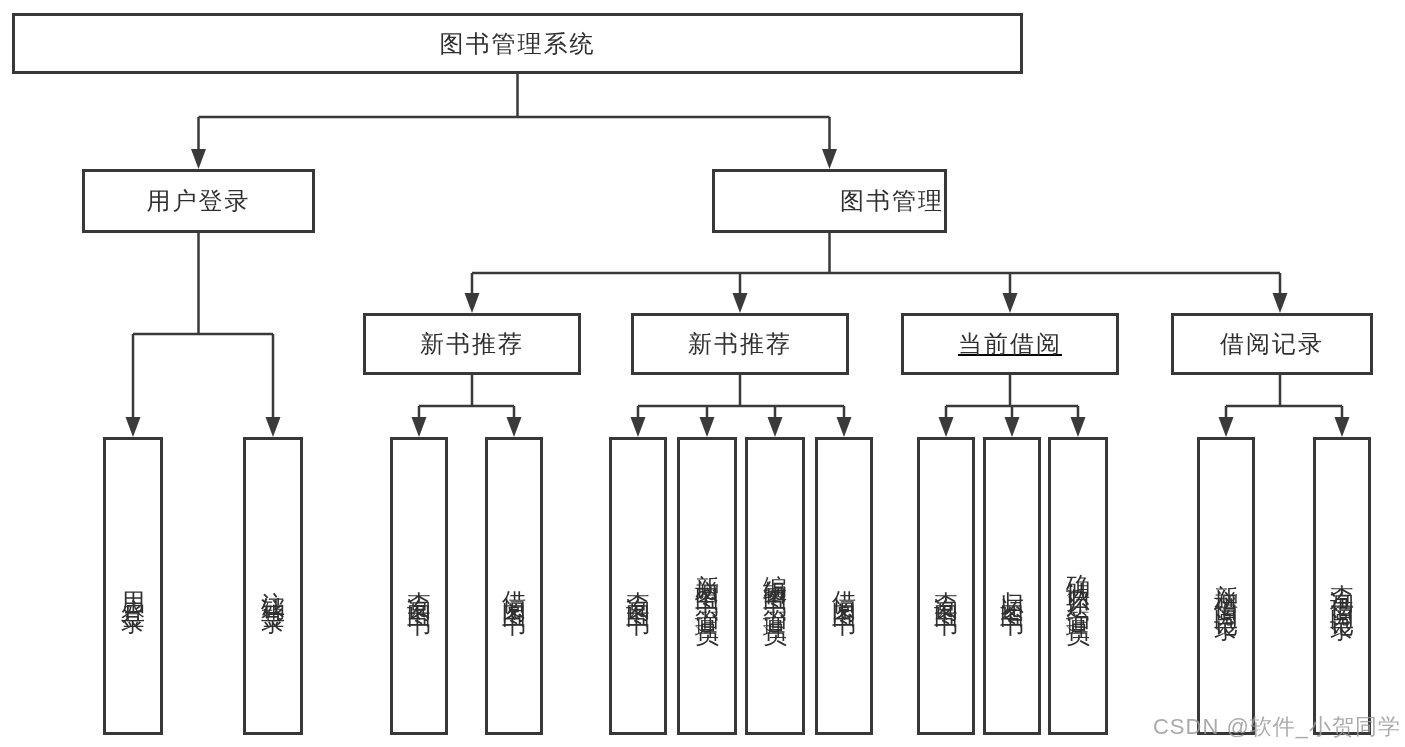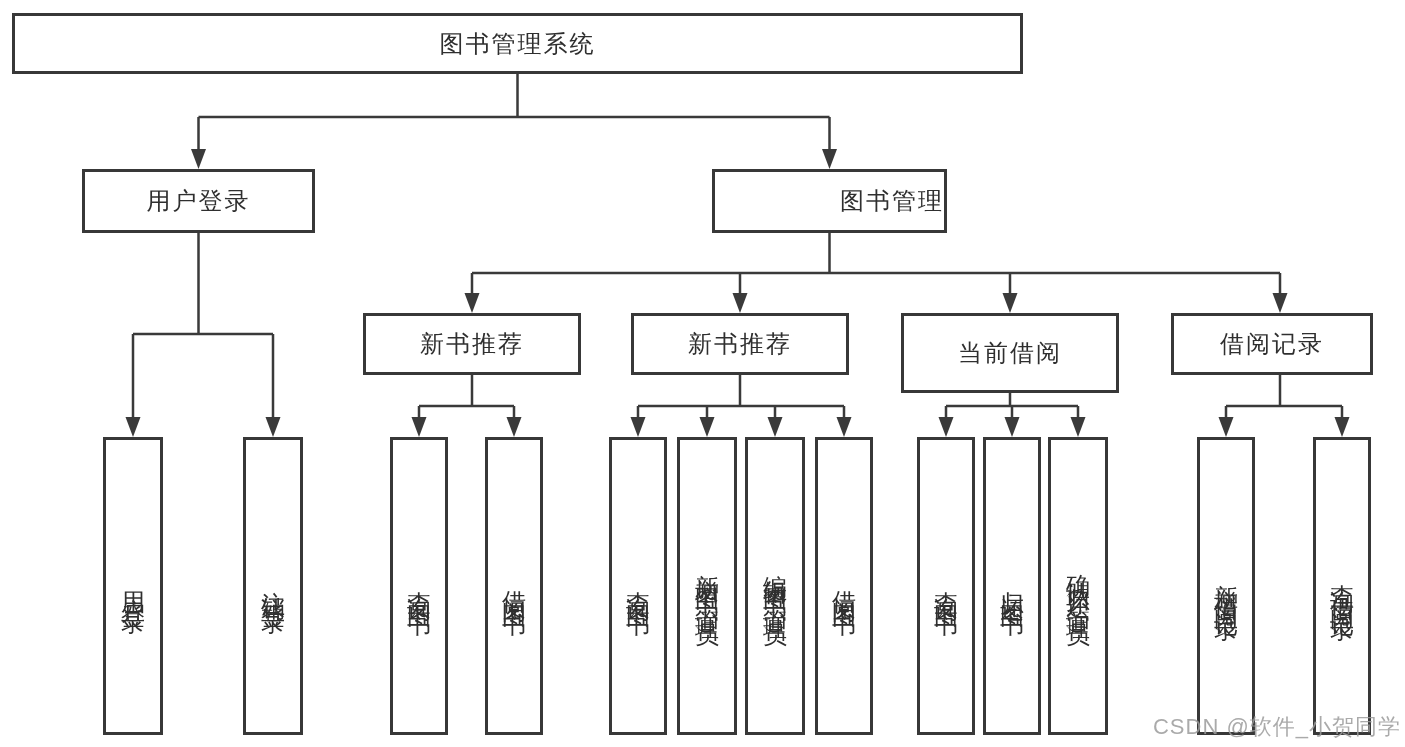--- a/index.html
+++ b/index.html
@@ -59,21 +59,21 @@
       </div>
       <div class="node" style="left: 712px; top: 169px; width: 235px; height: 64px; justify-content: flex-end;">
         <span class="node-label">图书管理</span>
       </div>
       <div class="node" style="left: 363px; top: 313px; width: 218px; height: 62px;">
         <span class="node-label">新书推荐</span>
       </div>
       <div class="node" style="left: 631px; top: 313px; width: 218px; height: 62px;">
         <span class="node-label">新书推荐</span>
       </div>
-      <div class="node" style="left: 901px; top: 313px; width: 218px; height: 80px;">
+      <div class="node" style="left: 901px; top: 313px; width: 218px; height: 62px; text-decoration: underline;">
         <span class="node-label">当前借阅</span>
       </div>
       <div class="node" style="left: 1171px; top: 313px; width: 202px; height: 62px;">
         <span class="node-label">借阅记录</span>
       </div>
       <div class="node vertical" style="left: 103px; top: 437px; width: 60px; height: 298px;">
         <span class="node-label">用户登录</span>
       </div>
       <div class="node vertical" style="left: 243px; top: 437px; width: 60px; height: 298px;">
         <span class="node-label">注销登录</span>

